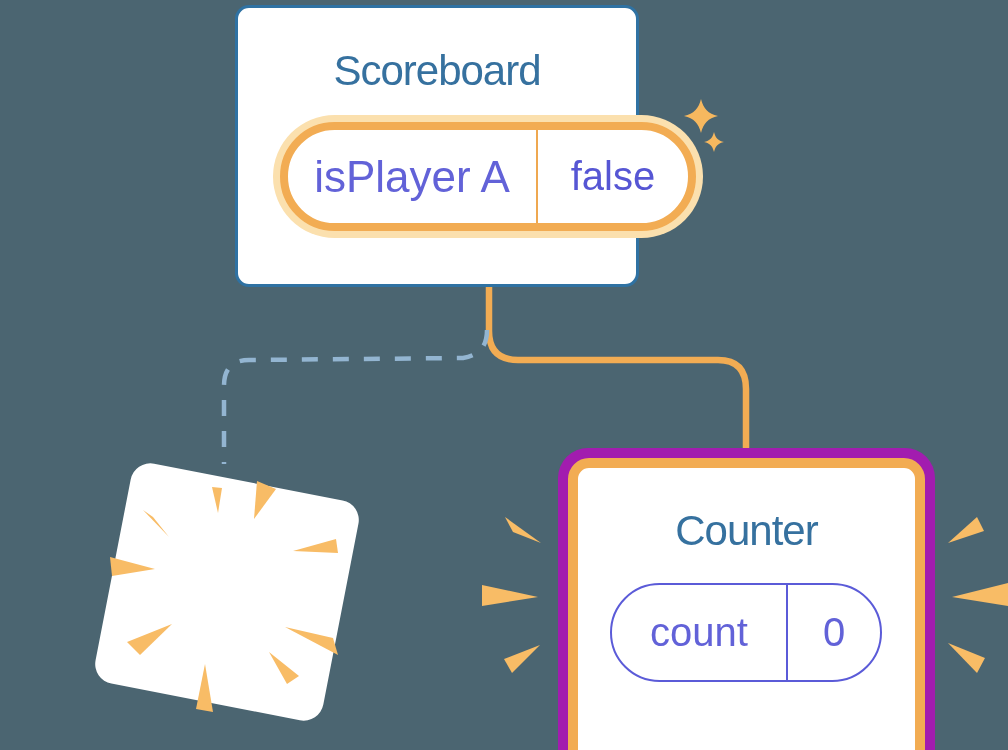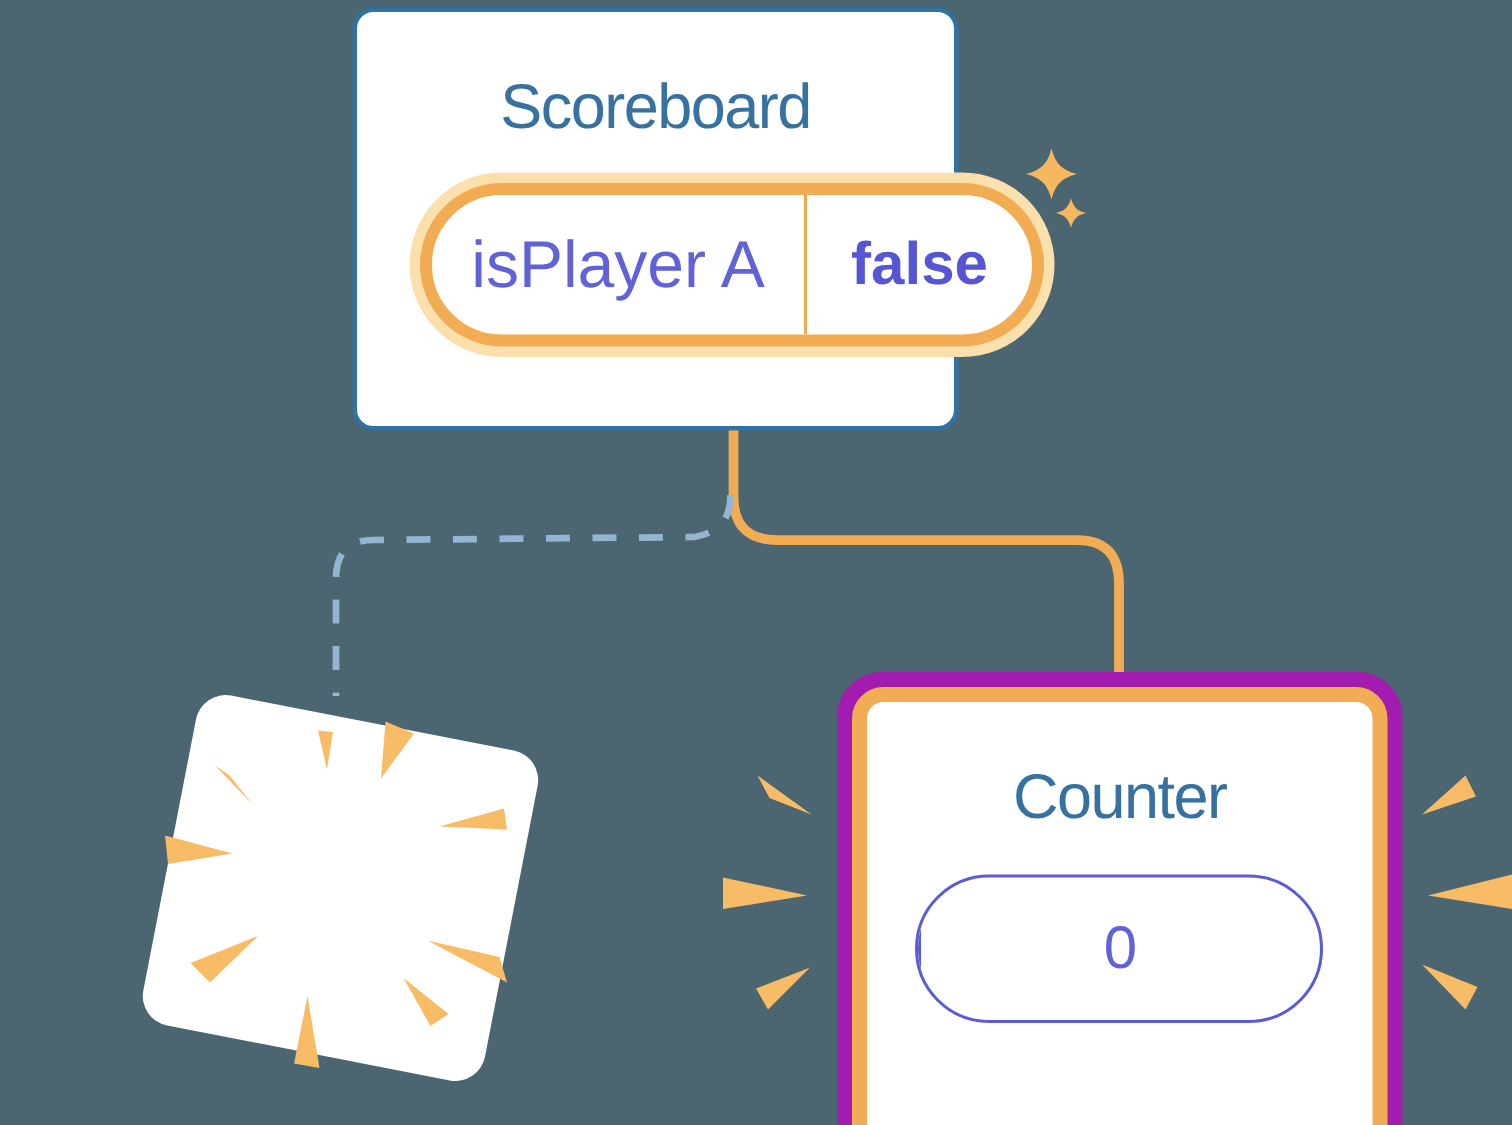--- a/index.html
+++ b/index.html
@@ -38,21 +38,21 @@
     background:#ffffff;border:8px solid #F2AC53;border-radius:55px;
     display:flex;align-items:stretch;overflow:hidden;
   }
   .pill-key{
     flex:0 0 248px;display:flex;align-items:center;justify-content:center;
     font-size:44px;color:#6262D8;
   }
   .pill-div{flex:0 0 2px;background:#EFA850;}
   .pill-val{
     flex:1;display:flex;align-items:center;justify-content:center;
-    font-size:40px;font-weight:bold;color:#5656D4;
+    font-size:40px;font-weight:normal;color:#5656D4;
   }
 
   
   .card-counter-halo{
     position:absolute;left:558px;top:448px;width:377px;height:361px;
     box-sizing:border-box;
     background:#a21caf;border-radius:30px;padding:10px;
     z-index:2;
   }
   .card-counter{
@@ -132,19 +132,20 @@
         <div class="pill-div"></div>
         <div class="pill-val">false</div>
       </div>
     </div>
   </div>
 
   <div class="card-counter-halo">
     <div class="card-counter">
       <div class="card-title">Counter</div>
       <div class="count-pill">
+        <div class="count-key">count</div>
         <div class="count-div"></div>
         <div class="count-val">0</div>
       </div>
     </div>
   </div>
 
 </div>
 
 </body></html>

